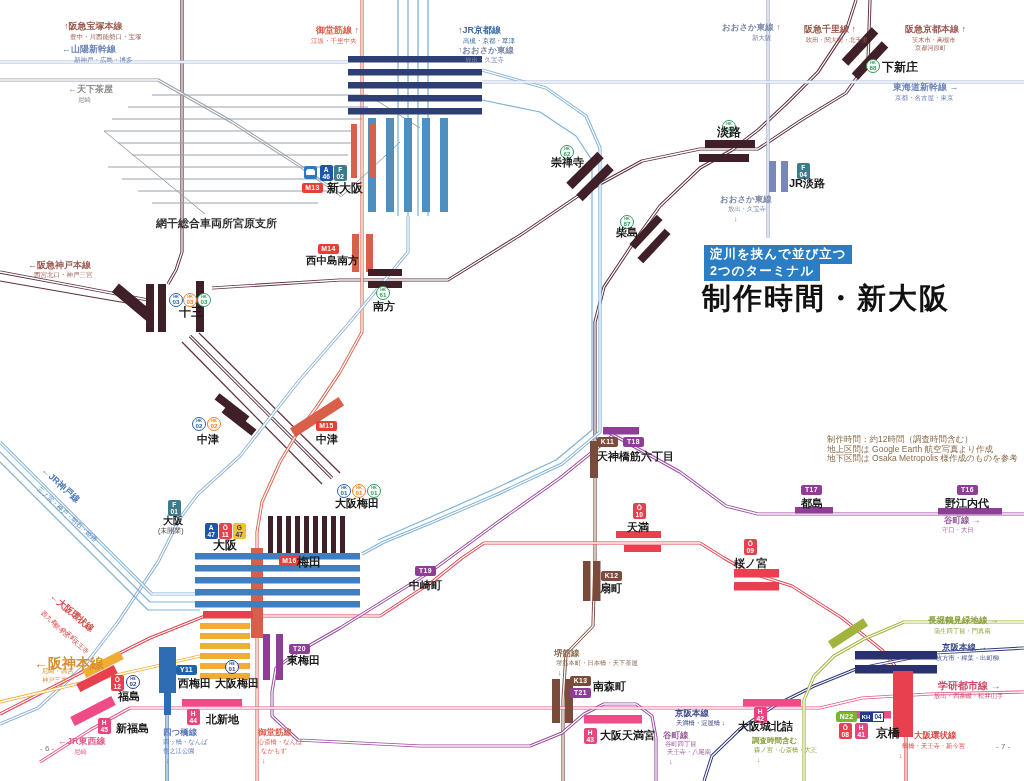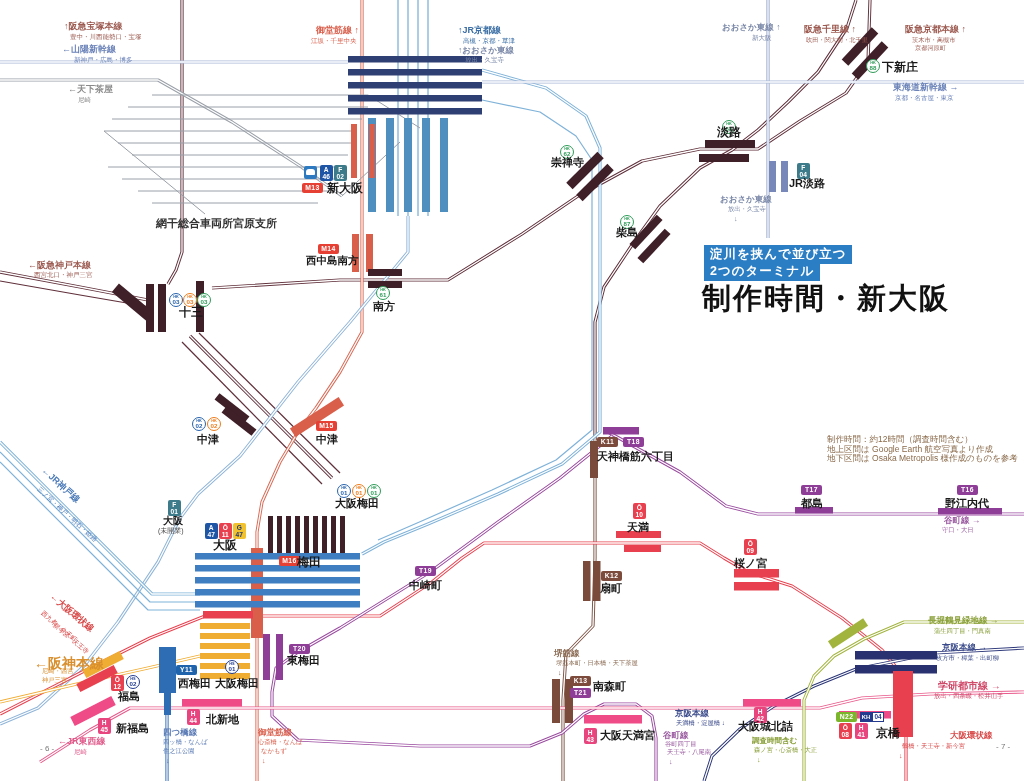--- a/index.html
+++ b/index.html
@@ -416,21 +416,21 @@
       <div class="lbl" style="left: 663px; top: 731px; font-size: 8.5px; color: rgb(154, 90, 160); font-weight: bold;">谷町線</div>
       <div class="lbl" style="left: 665px; top: 741px; font-size: 6.3px; color: rgb(154, 90, 160);">谷町四丁目</div>
       <div class="lbl" style="left: 667px; top: 749px; font-size: 6.3px; color: rgb(154, 90, 160);">天王寺・八尾南</div>
       <div class="lbl" style="left: 669px; top: 758px; font-size: 7px; color: rgb(154, 90, 160);">↓</div>
       <div class="lbl" style="left: 928px; top: 616px; font-size: 8.5px; color: rgb(138, 160, 58); font-weight: bold;">長堀鶴見緑地線 →</div>
       <div class="lbl" style="left: 934px; top: 628px; font-size: 6.3px; color: rgb(138, 160, 58);">蒲生四丁目・門真南</div>
       <div class="lbl" style="left: 942px; top: 643px; font-size: 8.5px; color: rgb(58, 74, 138); font-weight: bold;">京阪本線 →</div>
       <div class="lbl" style="left: 936px; top: 655px; font-size: 6.3px; color: rgb(58, 74, 138);">枚方市・樟葉・出町柳</div>
       <div class="lbl" style="left: 938px; top: 681px; font-size: 10px; color: rgb(208, 74, 106); font-weight: bold;">学研都市線 →</div>
       <div class="lbl" style="left: 934px; top: 693px; font-size: 6.3px; color: rgb(208, 74, 106);">放出・四条畷・松井山手</div>
-      <div class="lbl" style="left: 914px; top: 731px; font-size: 8.5px; color: rgb(217, 74, 74); font-weight: bold; margin-left: 36px;">大阪環状線</div>
+      <div class="lbl" style="left: 914px; top: 731px; font-size: 8.5px; color: rgb(217, 74, 74); font-weight: bold;">大阪環状線</div>
       <div class="lbl" style="left: 902px; top: 743px; font-size: 6.3px; color: rgb(217, 74, 74);">鶴橋・天王寺・新今宮</div>
       <div class="lbl" style="left: 899px; top: 752px; font-size: 7px; color: rgb(217, 74, 74);">↓</div>
       <div class="lbl" style="left: 996px; top: 743px; font-size: 8px; color: rgb(119, 119, 119);">- 7 -</div>
       <div class="lbl" style="left: 752px; top: 737px; font-size: 7.5px; color: rgb(138, 160, 58); font-weight: bold;">調査時間含む</div>
       <div class="lbl" style="left: 754px; top: 747px; font-size: 6.3px; color: rgb(138, 160, 58);">森ノ宮・心斎橋・大正</div>
       <div class="lbl" style="left: 757px; top: 756px; font-size: 7px; color: rgb(138, 160, 58);">↓</div>
       <div class="lbl" style="left: 944px; top: 516px; font-size: 8.5px; color: rgb(154, 90, 160); font-weight: bold;">谷町線 →</div>
       <div class="lbl" style="left: 942px; top: 527px; font-size: 6.3px; color: rgb(154, 90, 160);">守口・大日</div>
     </div>
 

